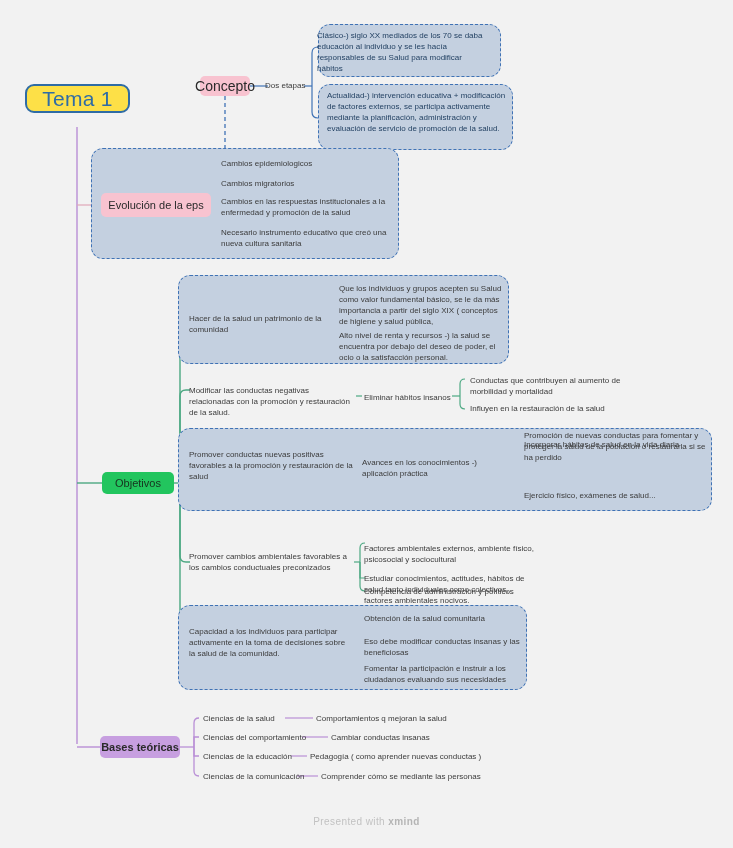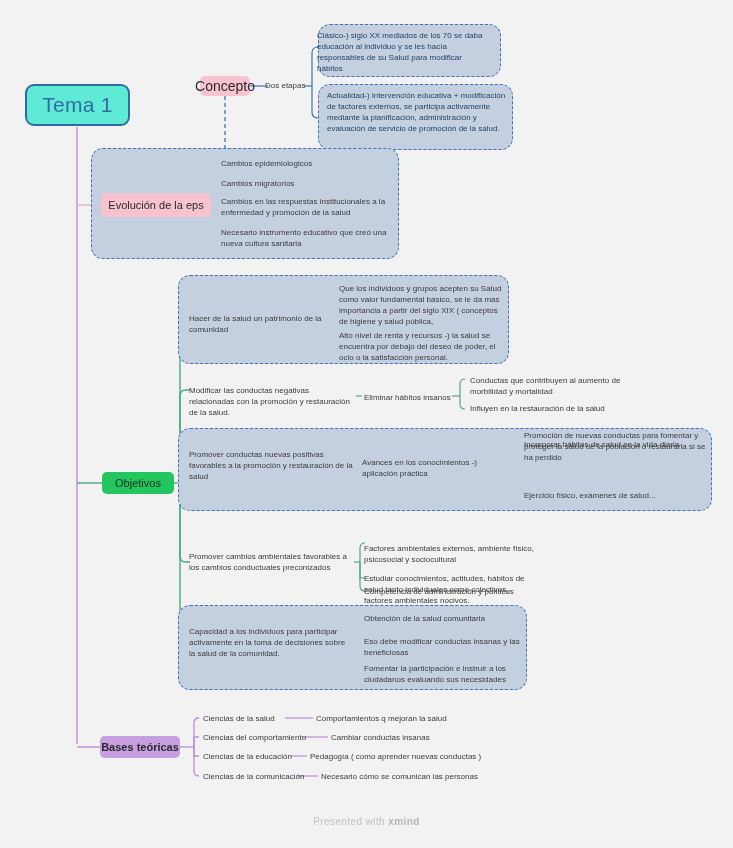--- a/index.html
+++ b/index.html
@@ -16,22 +16,22 @@
 
   
   .node{
     position:absolute;
     border-radius:5px;
     display:flex;align-items:center;justify-content:center;
     box-sizing:border-box;
     white-space:nowrap;
   }
   .root-node{
-    left:25px;top:84px;width:105px;height:42px;
-    background:#5eead4;
+    left:25px;top:84px;width:105px;height:29px;
+    background:#fde047;
     border:2px solid #2f6ca5;
     border-radius:9px;
     color:#2f6ca5;
     font-size:21px;
     letter-spacing:.3px;
   }
   .pink-node{
     background:#f8c3d0;color:#2a2a2a;
   }
   .green-node{
@@ -247,19 +247,19 @@
   <div class="txt" id="t-cap-b">Eso debe modificar conductas insanas y las beneficiosas</div>
   <div class="txt" id="t-cap-c">Fomentar la participación e instruir a los ciudadanos evaluando sus necesidades</div>
 
   <div class="txt" id="t-bt1">Ciencias de la salud</div>
   <div class="txt" id="t-bt1b">Comportamientos q mejoran la salud</div>
   <div class="txt" id="t-bt2">Ciencias del comportamiento</div>
   <div class="txt" id="t-bt2b">Cambiar conductas insanas</div>
   <div class="txt" id="t-bt3">Ciencias de la educación</div>
   <div class="txt" id="t-bt3b">Pedagogía ( como aprender nuevas conductas )</div>
   <div class="txt" id="t-bt4">Ciencias de la comunicación</div>
-  <div class="txt" id="t-bt4b">Necesario cómo se comunican las personas</div>
+  <div class="txt" id="t-bt4b">Comprender cómo se mediante las personas</div>
 
   <div id="footer">
     <span>Presented with </span><b>xmind</b>
   </div>
 
 </div>
 
 </body></html>

